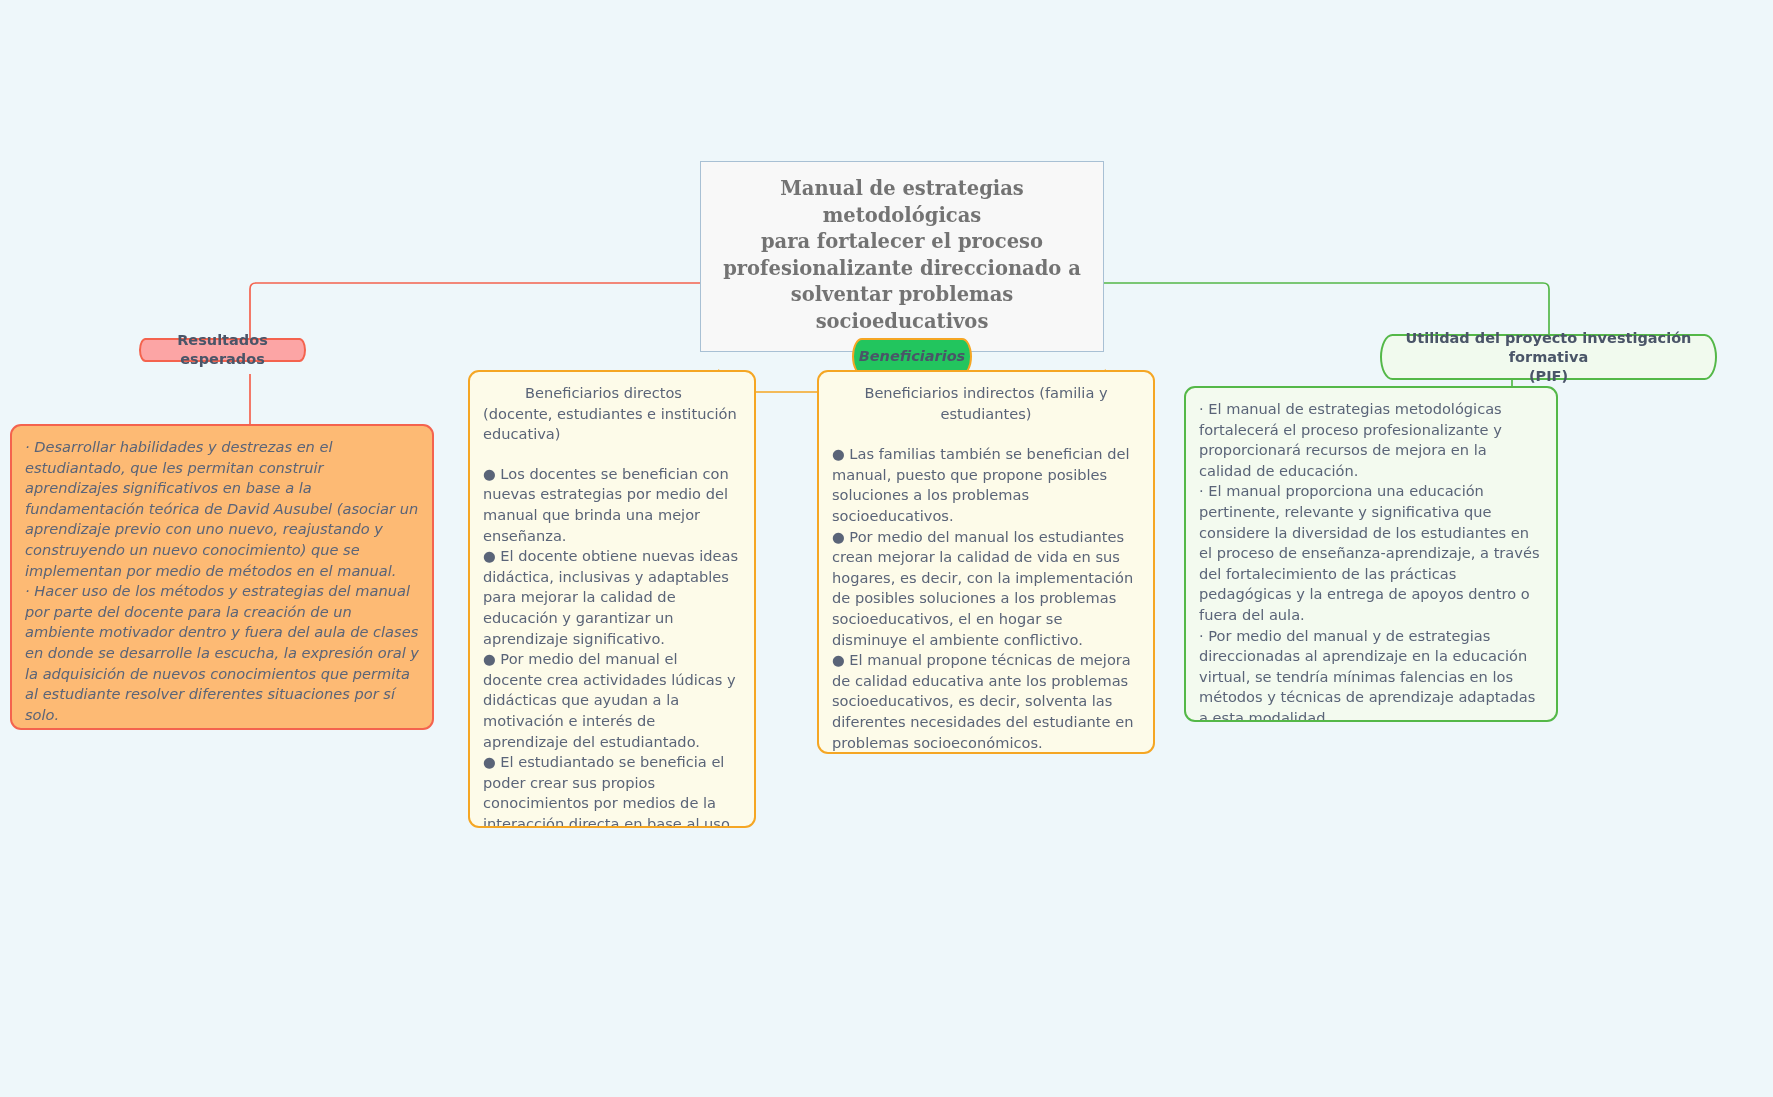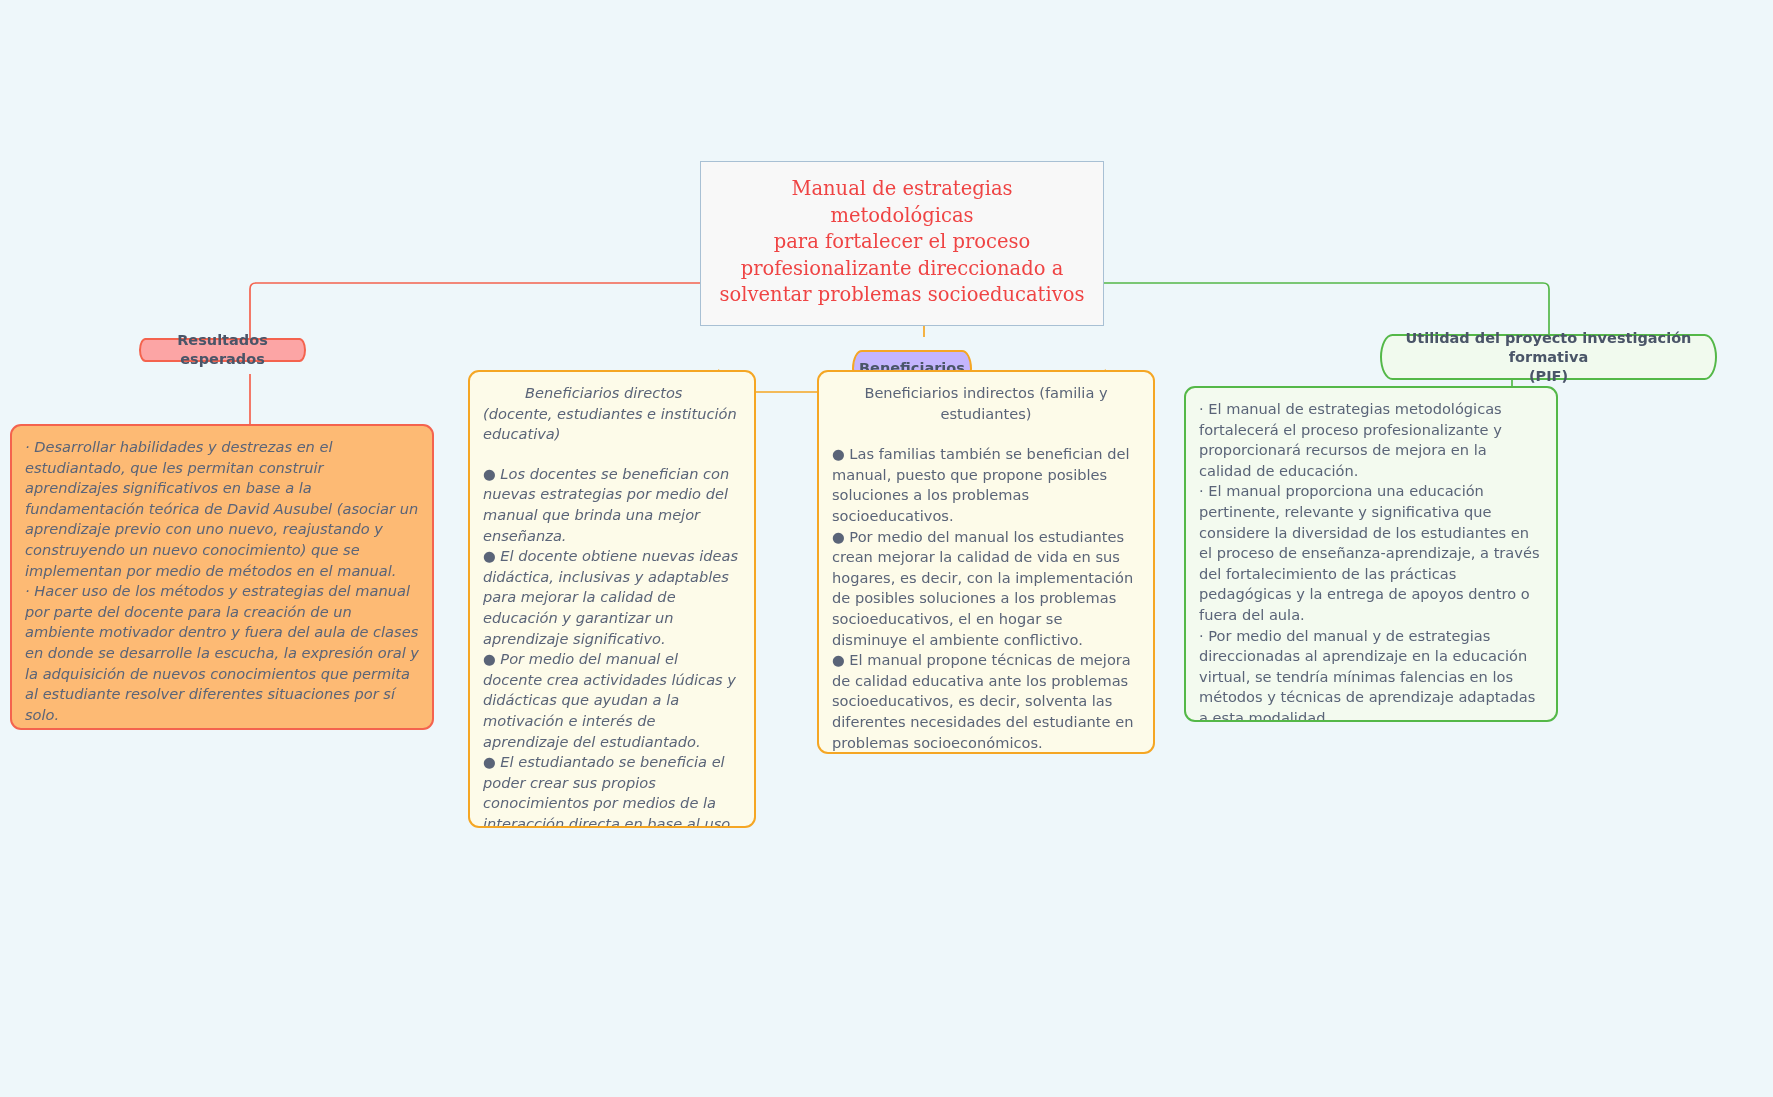--- a/index.html
+++ b/index.html
@@ -32,24 +32,24 @@
     top: 161px;
     width: 404px;
     box-sizing: border-box;
     border: 1.6px solid #a8c0d4;
     background: #f8f8f8;
     padding: 14px 18px 16px 18px;
     text-align: center;
   }
   .root-node .root-title {
     font-family: "DejaVu Serif", "Liberation Serif", serif;
-    font-weight: normal;
+    font-weight: bold;
     font-size: 19.5px;
     line-height: 26.5px;
-    color: #ef4444;
+    color: #737373;
     white-space: pre-line;
   }
 
   
   .branch {
     position: absolute;
     box-sizing: border-box;
     text-align: center;
     font-weight: bold;
     font-size: 14.5px;
@@ -62,24 +62,25 @@
     border-style: solid;
     border-radius: 14px / 26px;
   }
   .branch-red {
     left: 139px; top: 338px;
     width: 167px; height: 24px;
     border-color: #f4634e;
     background: #fca5a5;
   }
   .branch-amber {
-    left: 852px; top: 350px;
+    left: 852px; top: 338px;
     width: 120px; height: 37px;
     border-color: #f5a623;
-    background: #c4b5fd;
+    background: #22c55e;
+    font-style: italic;
   }
   .branch-green {
     left: 1380px; top: 334px;
     width: 337px; height: 46px;
     border-color: #54b848;
     background: #f1faee;
     padding: 0 18px;
     align-items: center;
   }
 
@@ -117,21 +118,20 @@
     width: 424px; height: 306px;
     border-color: #f4634e;
     background: #fdba74;
     font-style: italic;
   }
   .box-directos {
     left: 468px; top: 370px;
     width: 288px; height: 458px;
     border-color: #f5a623;
     background: #fdfbe9;
-    font-style: italic;
   }
   .box-indirectos {
     left: 817px; top: 370px;
     width: 338px; height: 384px;
     border-color: #f5a623;
     background: #fdfbe9;
   }
   .box-pif {
     left: 1184px; top: 386px;
     width: 374px; height: 336px;

